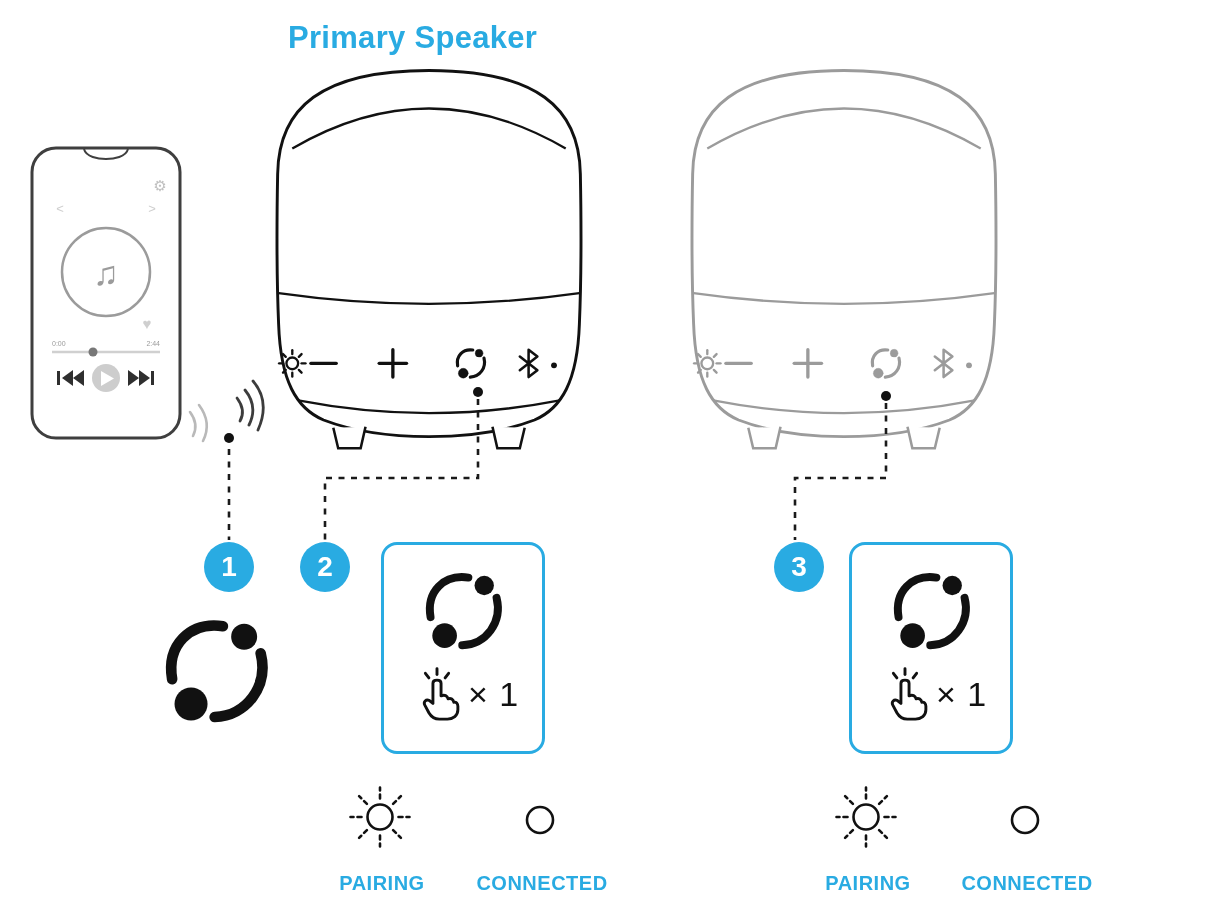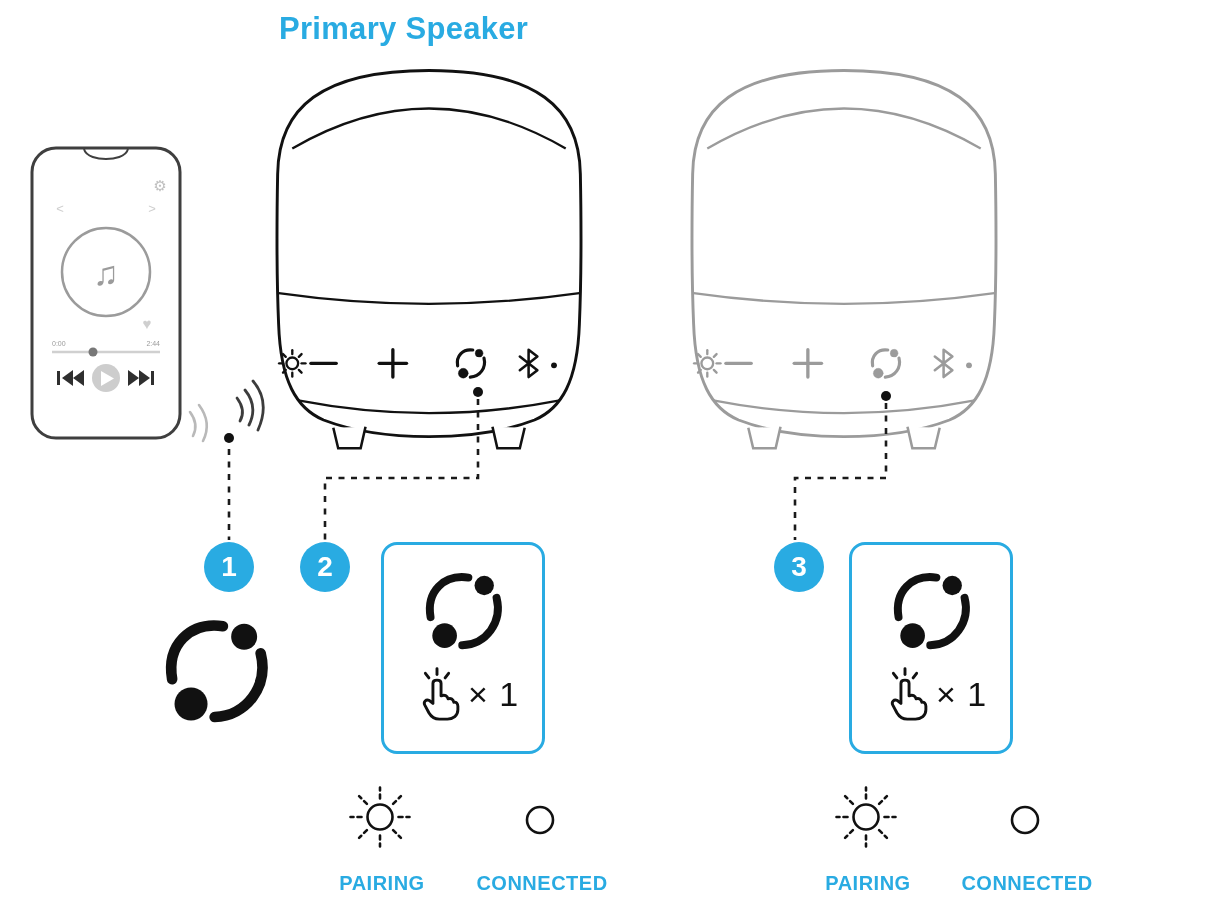--- a/index.html
+++ b/index.html
@@ -2,21 +2,21 @@
 <html><head>
 <meta charset="utf-8">
 <style>
   html,body{margin:0;padding:0;background:#fff;}
   .canvas{
     position:relative;width:1205px;height:899px;background:#fff;overflow:hidden;
     font-family:"Liberation Sans",sans-serif;
   }
   .art{position:absolute;left:0;top:0;width:1205px;height:899px;}
   .page-title{
-    position:absolute;left:272px;top:4px;margin:7px;
+    position:absolute;left:272px;top:4px;margin:16px;
     font-size:31px;font-weight:bold;letter-spacing:.3px;color:#29ABE2;
   }
   .badge{
     position:absolute;width:50px;height:50px;border-radius:50%;
     background:#29ABE2;color:#fff;display:flex;align-items:center;justify-content:center;
     font-size:28px;font-weight:600;
   }
   .inst-box{
     position:absolute;width:164px;height:212px;background:#fff;
     border:3px solid #29ABE2;border-radius:16px;box-sizing:border-box;

